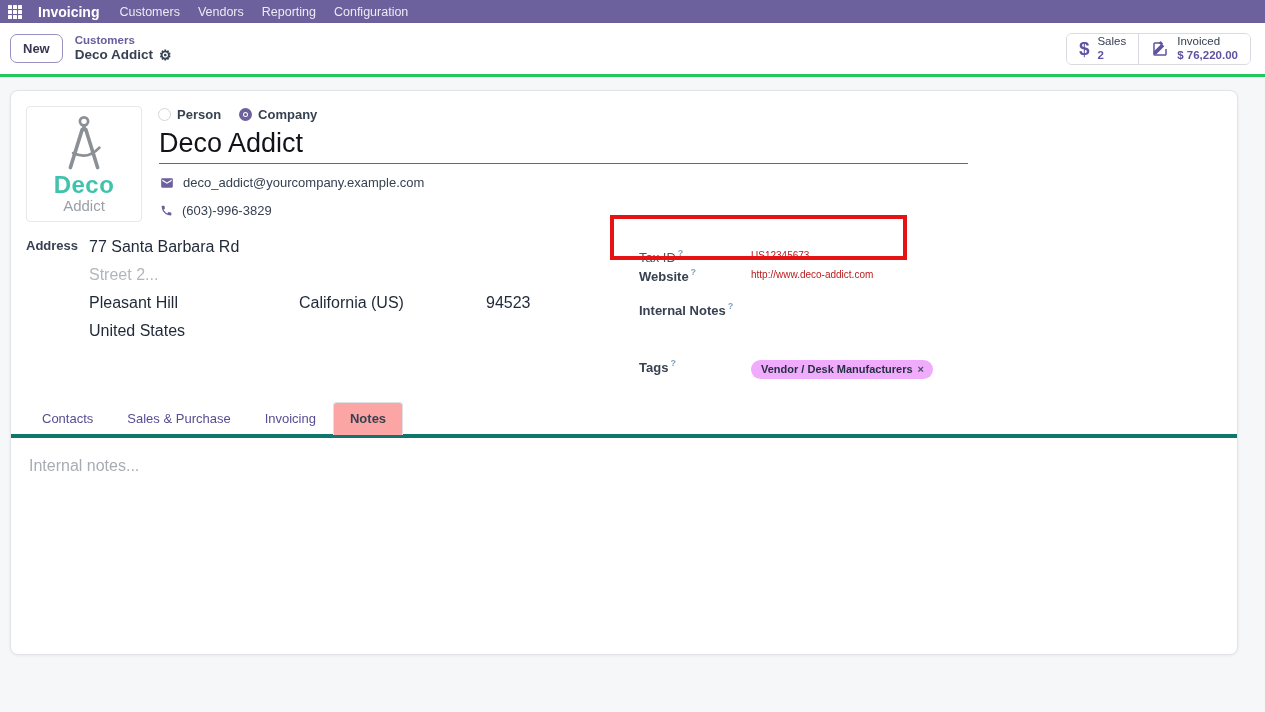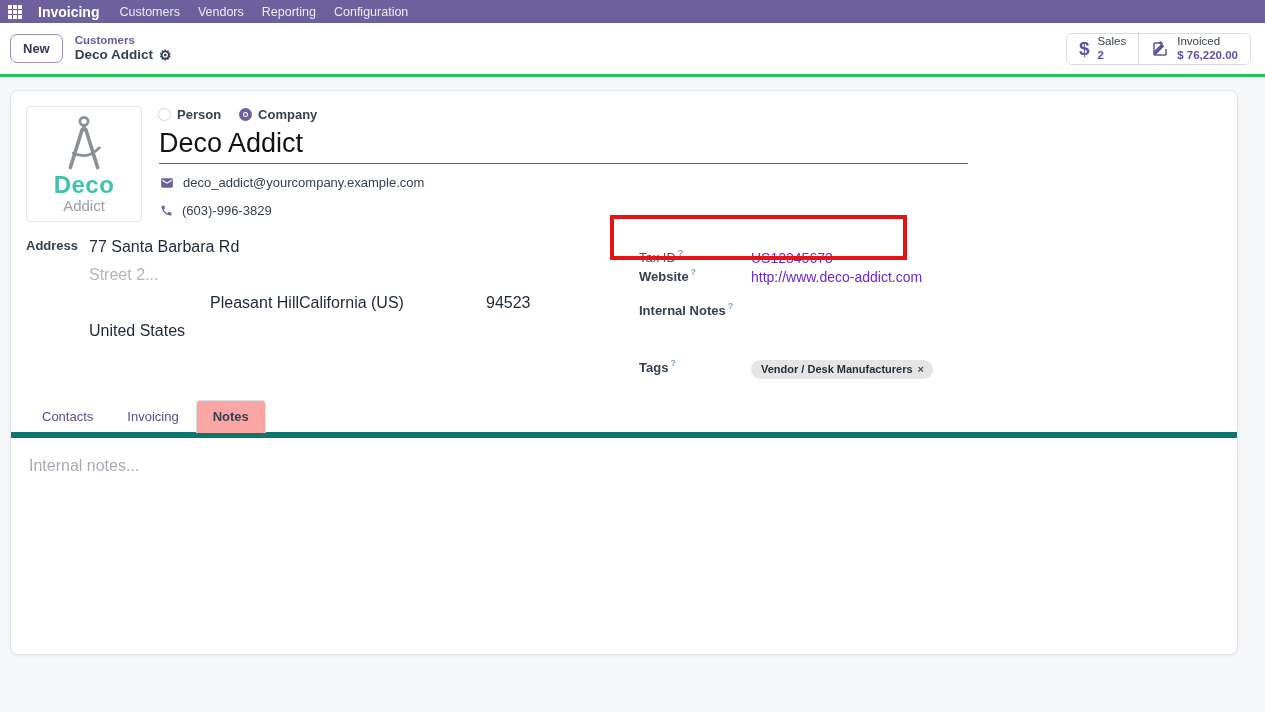--- a/index.html
+++ b/index.html
@@ -82,46 +82,46 @@
   .contact-line svg { flex: 0 0 auto; }
 
   .field-label { font-size: 13px; font-weight: bold; color: #374151; }
   .help-sup { font-size: 9px; color: #7fa0bd; vertical-align: top; position: relative; top: -2px; margin-left: 2px; font-weight: bold; }
 
   .address-label { position: absolute; left: 15px; top: 147px; }
   .address-values { position: absolute; left: 78px; top: 147px; width: 500px; }
   .addr-row { height: 28px; font-size: 16px; color: #1f2937; cursor: text; }
   .addr-row.placeholder { color: #b2b6bd; }
   .addr-city-row { display: flex; }
-  .addr-city { width: 210px; text-align: right; }
+  .addr-city { width: 210px; }
   .addr-state { width: 187px; }
 
   .right-fields { position: absolute; left: 628px; top: 147px; width: 330px; }
   .rf-row { position: absolute; left: 0; display: flex; align-items: flex-start; }
   .rf-label { width: 112px; flex: 0 0 112px; }
   .rf-label.regular { font-weight: normal; color: #4b5563; }
-  .rf-value { font-size: 14px; color: #6d28d9; cursor: text; }
+  .rf-value { font-size: 10px; color: #b91c1c; cursor: text; }
 
   .tag-pill {
     display: inline-flex; align-items: flex-start; gap: 5px;
-    background: #e5e5e5; color: #243041; font-size: 11px; font-weight: bold;
+    background: #f0abfc; color: #243041; font-size: 11px; font-weight: bold;
     padding: 3px 9px 4px 10px; border-radius: 10px; cursor: pointer;
   }
   .tag-close { color: #44525f; font-weight: bold; cursor: pointer; font-size: 11px; }
 
   .annotation-box {
     position: absolute; left: 599px; top: 124px; width: 297px; height: 45px;
     border: 4px solid #e51313; pointer-events: none; z-index: 5;
   }
 
   
   .tabs-row {
     position: absolute; left: 0; top: 314px; width: 100%; height: 33px;
     display: flex; align-items: flex-end; padding-left: 14px;
-    border-bottom: 6px solid #0f766e;
+    border-bottom: 4px solid #0f766e;
   }
   .tab {
     font-size: 13px; padding: 8px 16px 9px 16px; cursor: pointer; color: #564e92;
     border: 1px solid transparent; border-bottom: none; border-radius: 4px 4px 0 0;
     position: relative; top: 1px; background: transparent; font-family: "Liberation Sans", sans-serif;
   }
   .tab.active {
     color: #374151; font-weight: bold; background: #fca5a5;
     border-color: #dde0e5; 
   }
@@ -263,20 +263,21 @@
         <span>Vendor / Desk Manufacturers</span>
         <span class="tag-close">×</span>
       </span>
     </div>
   </div>
 
   <div class="annotation-box"></div>
 
   <div class="tabs-row">
     <button class="tab">Contacts</button>
+    <button class="tab">Sales &amp; Purchase</button>
     <button class="tab">Invoicing</button>
     <button class="tab active">Notes</button>
   </div>
 
   <div class="notes-area">
     <span class="notes-placeholder">Internal notes...</span>
   </div>
 
 </div>
 

